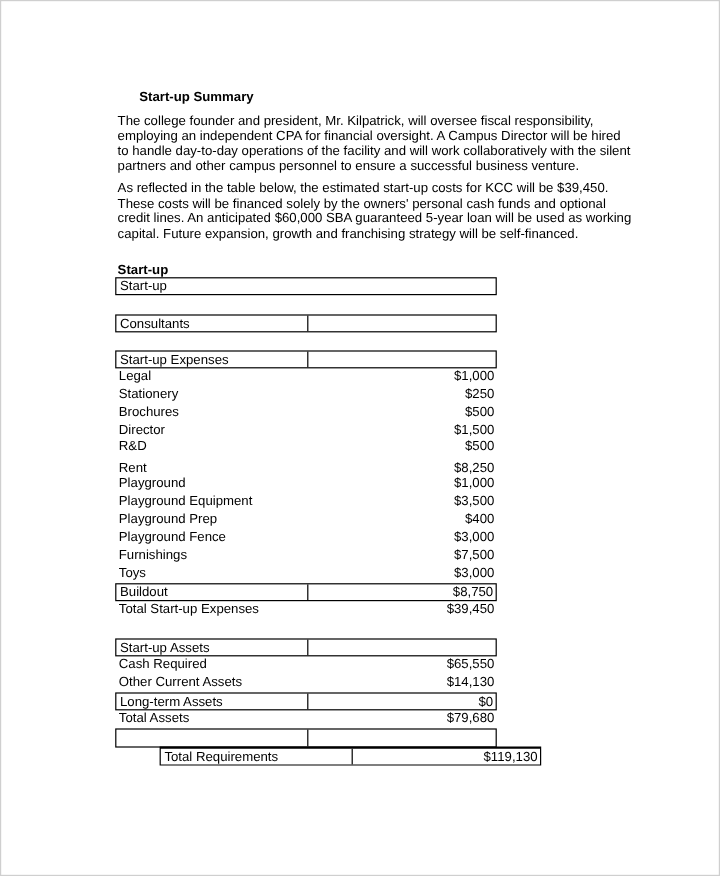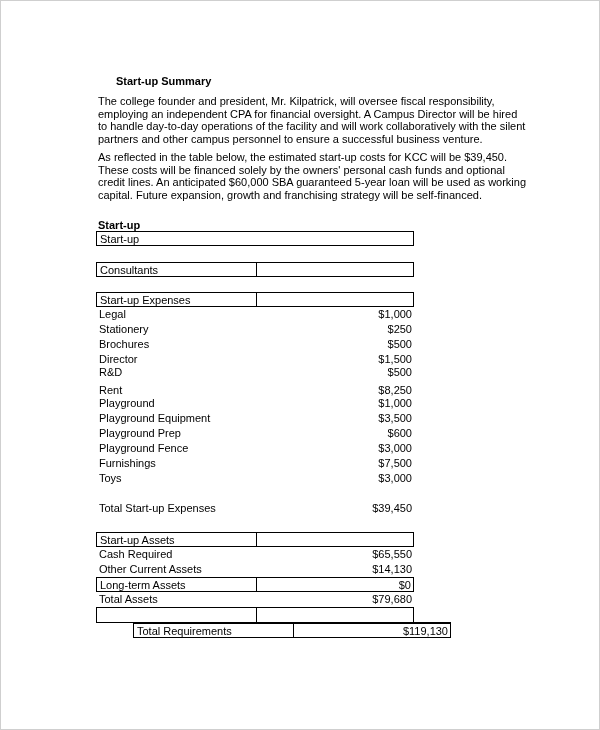--- a/index.html
+++ b/index.html
@@ -71,33 +71,37 @@
   <div class="row" style="top:395px;">
     <span class="lbl">Playground</span>
     <span class="val">$1,000</span>
   </div>
   <div class="row" style="top:410px;">
     <span class="lbl">Playground Equipment</span>
     <span class="val">$3,500</span>
   </div>
   <div class="row" style="top:425px;">
     <span class="lbl">Playground Prep</span>
-    <span class="val">$600</span>
+    <span class="val">$400</span>
   </div>
   <div class="row" style="top:440px;">
     <span class="lbl">Playground Fence</span>
     <span class="val">$3,000</span>
   </div>
   <div class="row" style="top:455px;">
     <span class="lbl">Furnishings</span>
     <span class="val">$7,500</span>
   </div>
   <div class="row" style="top:470px;">
     <span class="lbl">Toys</span>
     <span class="val">$3,000</span>
+  </div>
+  <div class="row boxed boxed-split" style="top:485px;">
+    <span class="lbl">Buildout</span>
+    <span class="val">$8,750</span>
   </div>
   <div class="row" style="top:500px;">
     <span class="lbl">Total Start-up Expenses</span>
     <span class="val">$39,450</span>
   </div>
 
   <div class="row boxed boxed-split" style="top:531px;">
     <span class="lbl">Start-up Assets</span>
   </div>
   <div class="row" style="top:546px;">

